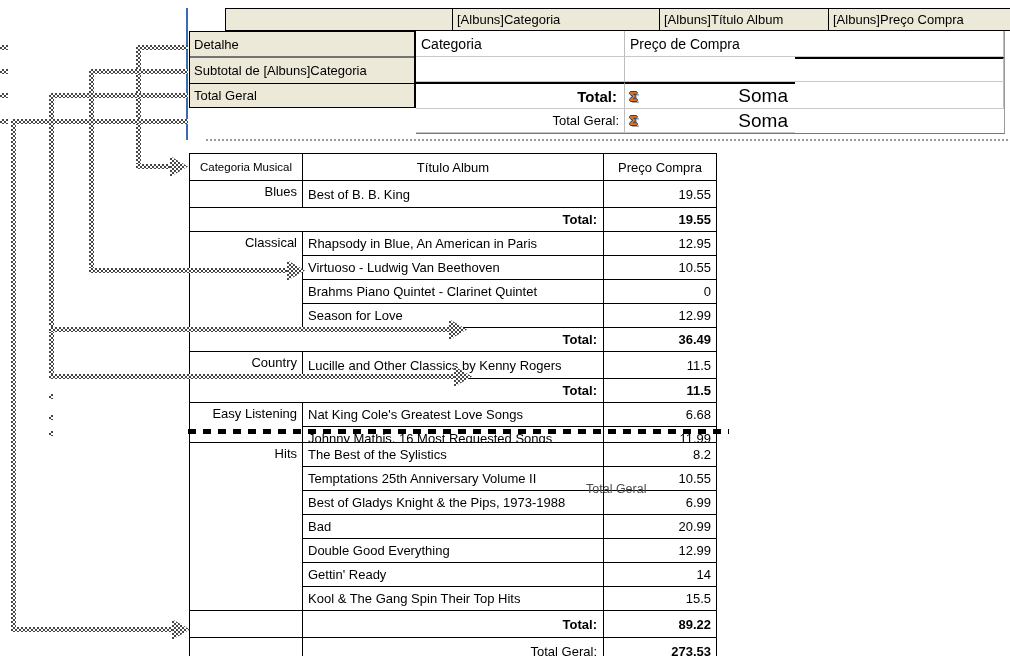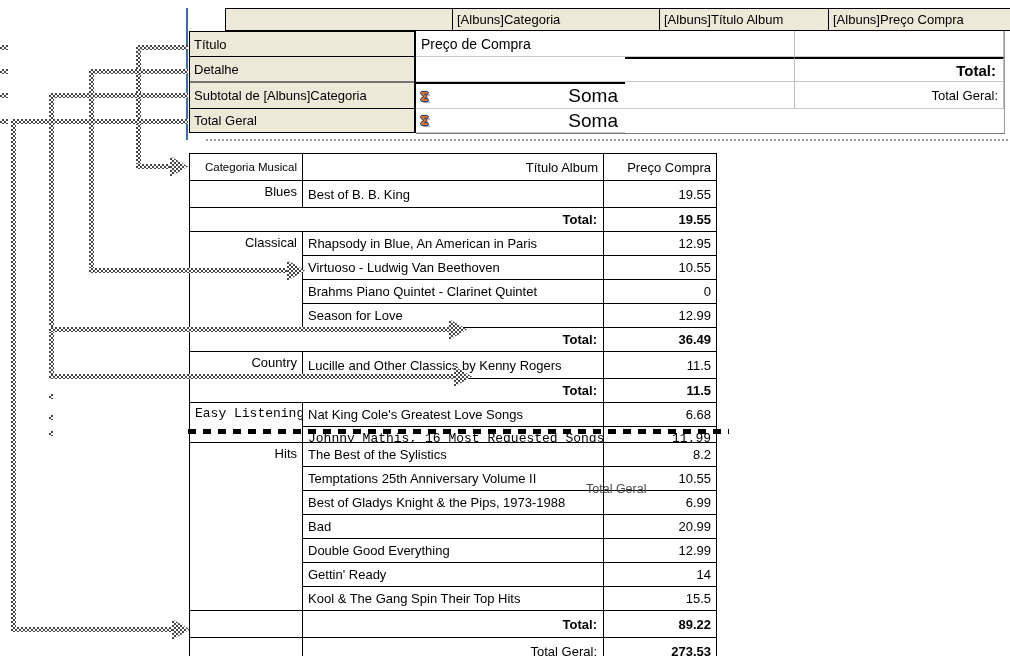--- a/index.html
+++ b/index.html
@@ -44,27 +44,27 @@
          line-height:1;}
   .soma{font-size:19px;}
   .dotline{position:absolute;left:206px;top:139px;width:802px;height:0;
            border-top:2px dotted #9a9a9a;z-index:1;}
 
   
   .rpt{position:absolute;border-collapse:collapse;table-layout:fixed;width:527px;
        background:#fff;font-size:13px;z-index:5;}
   .rpt th,.rpt td{border:1px solid #000;padding:0 5px;height:23px;
                   white-space:nowrap;overflow:hidden;font-weight:normal;}
-  .rpt th{height:26px;text-align:right;}
+  .rpt th{height:26px;text-align:center;}
   .rpt th.c1{font-size:11.5px;}
   .rpt td.cat{vertical-align:top;padding-top:3px;text-align:right;}
   .rpt td.num{text-align:right;}
   .rpt td.tlabel{text-align:right;padding-right:6px;}
   .rpt .b{font-weight:bold;}
-  .rpt td.nb{border-bottom:none;font-family:Liberation Mono, monospace;}
+  .rpt td.nb{border-bottom:none;}
   #t1{border-bottom:none;}
   .dashbreak{position:absolute;left:188px;top:429px;width:541px;height:5px;z-index:15;
        background:repeating-linear-gradient(90deg,#000 0 8px,transparent 8px 15px);}
   .straylabel{position:absolute;left:586px;top:482px;z-index:10;font-size:12.5px;color:#4a4a4a;}
 </style>
 </head>
 <body>
 
 <div class="page">
 
@@ -101,28 +101,28 @@
   <div class="bluedge"></div>
 
   <div class="hrow">
     <div class="hcell" style="width:228px;"></div>
     <div class="hcell" style="width:208px;">[Albuns]Categoria</div>
     <div class="hcell" style="width:170px;">[Albuns]Título Album</div>
     <div class="hcell" style="width:240px;">[Albuns]Preço Compra</div>
   </div>
 
   <div class="lcol">
-    <div class="lcell" style="height:25px;">Título</div>
     <div class="lcell thicksep" style="height:26px;">Detalhe</div>
     <div class="lcell" style="height:26px;">Subtotal de [Albuns]Categoria</div>
     <div class="lcell" style="height:23px;">Total Geral</div>
   </div>
 
   <div class="darea">
 
+    <div class="dcell">Categoria</div>
     <div class="dcell lastcol">Preço de Compra</div>
 
     <div class="dcell"></div>
     <div class="dcell"></div>
     <div class="dcell lastcol"></div>
 
     <div class="dcell bt2"></div>
     <div class="dcell bt2 total-big">Total:</div>
     <div class="dcell bt2 lastcol sumcell">
       <span class="sigma">Σ</span>

